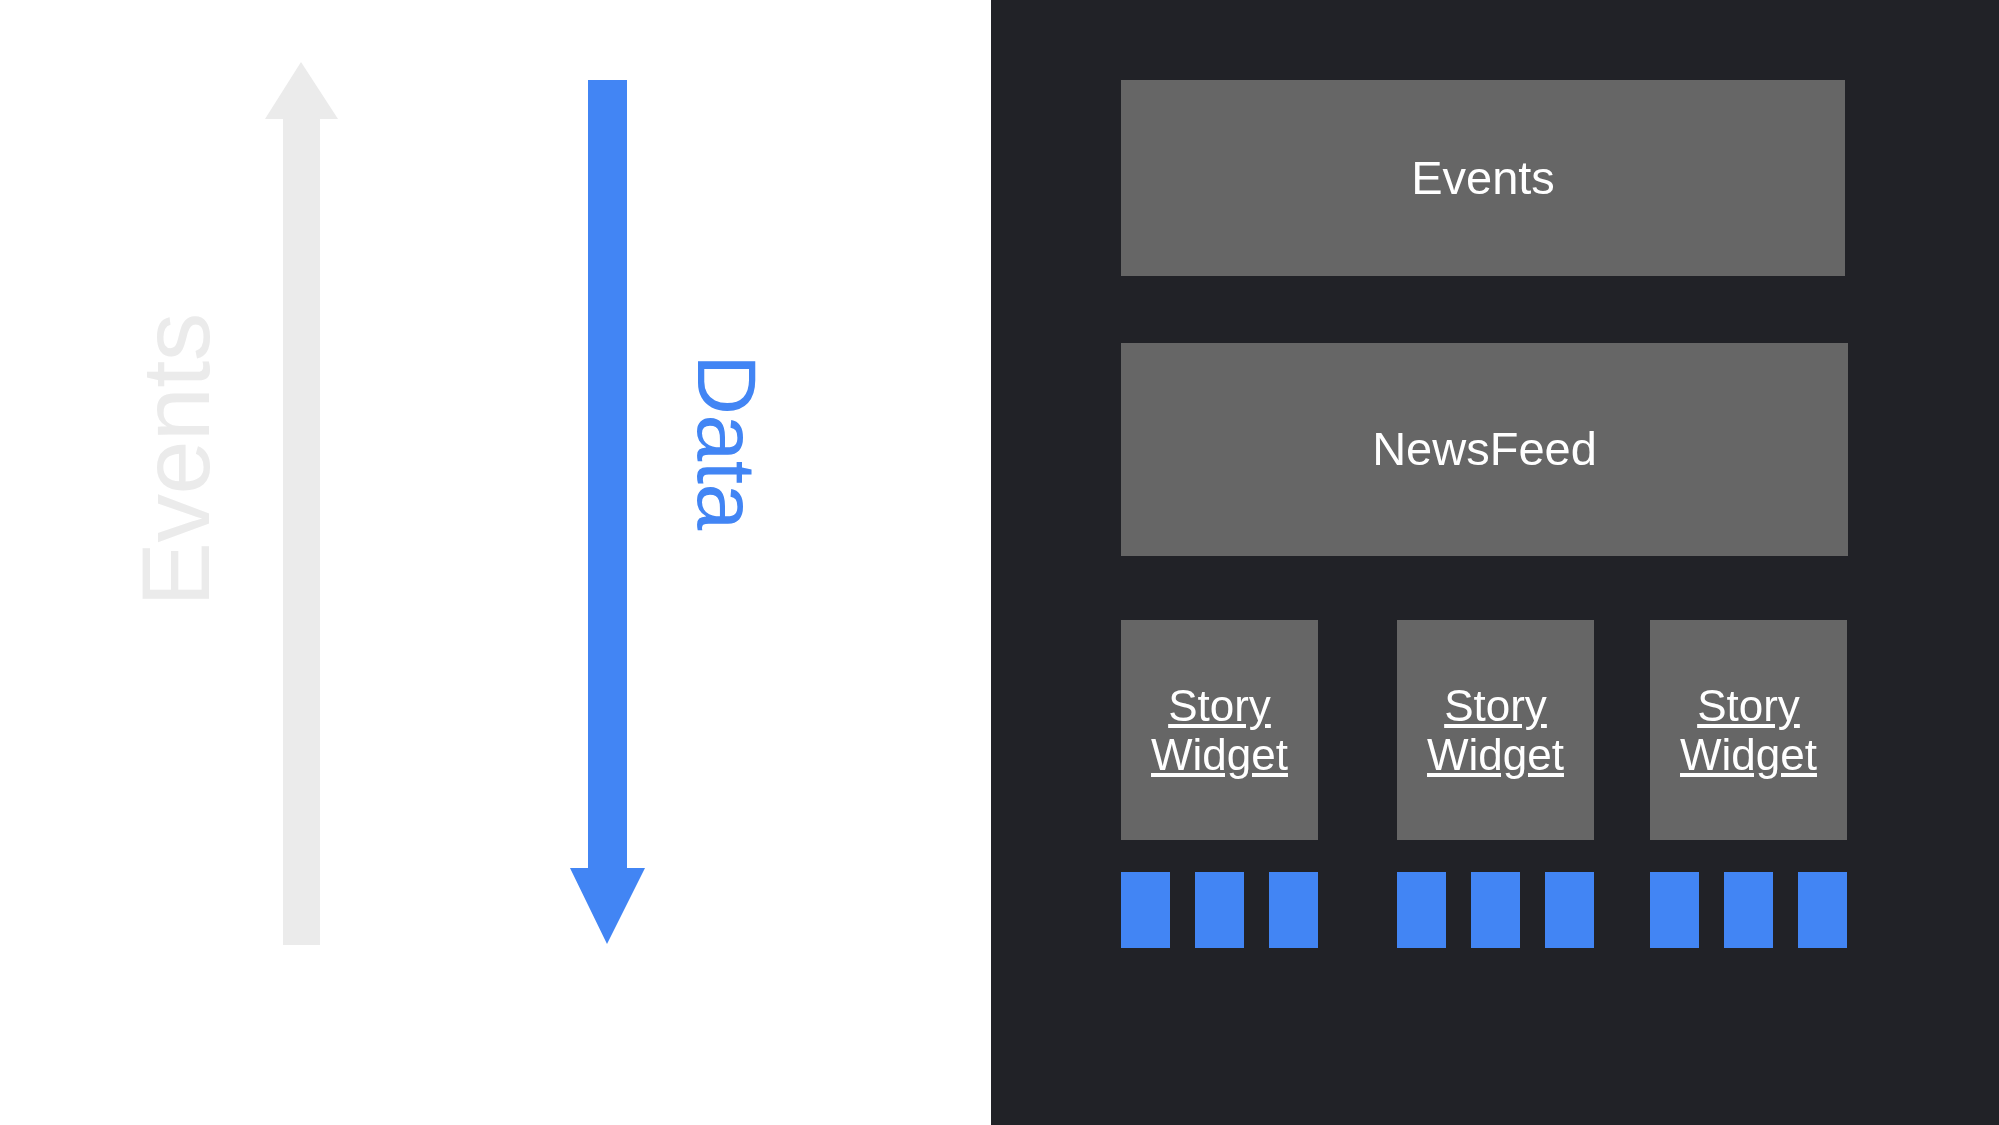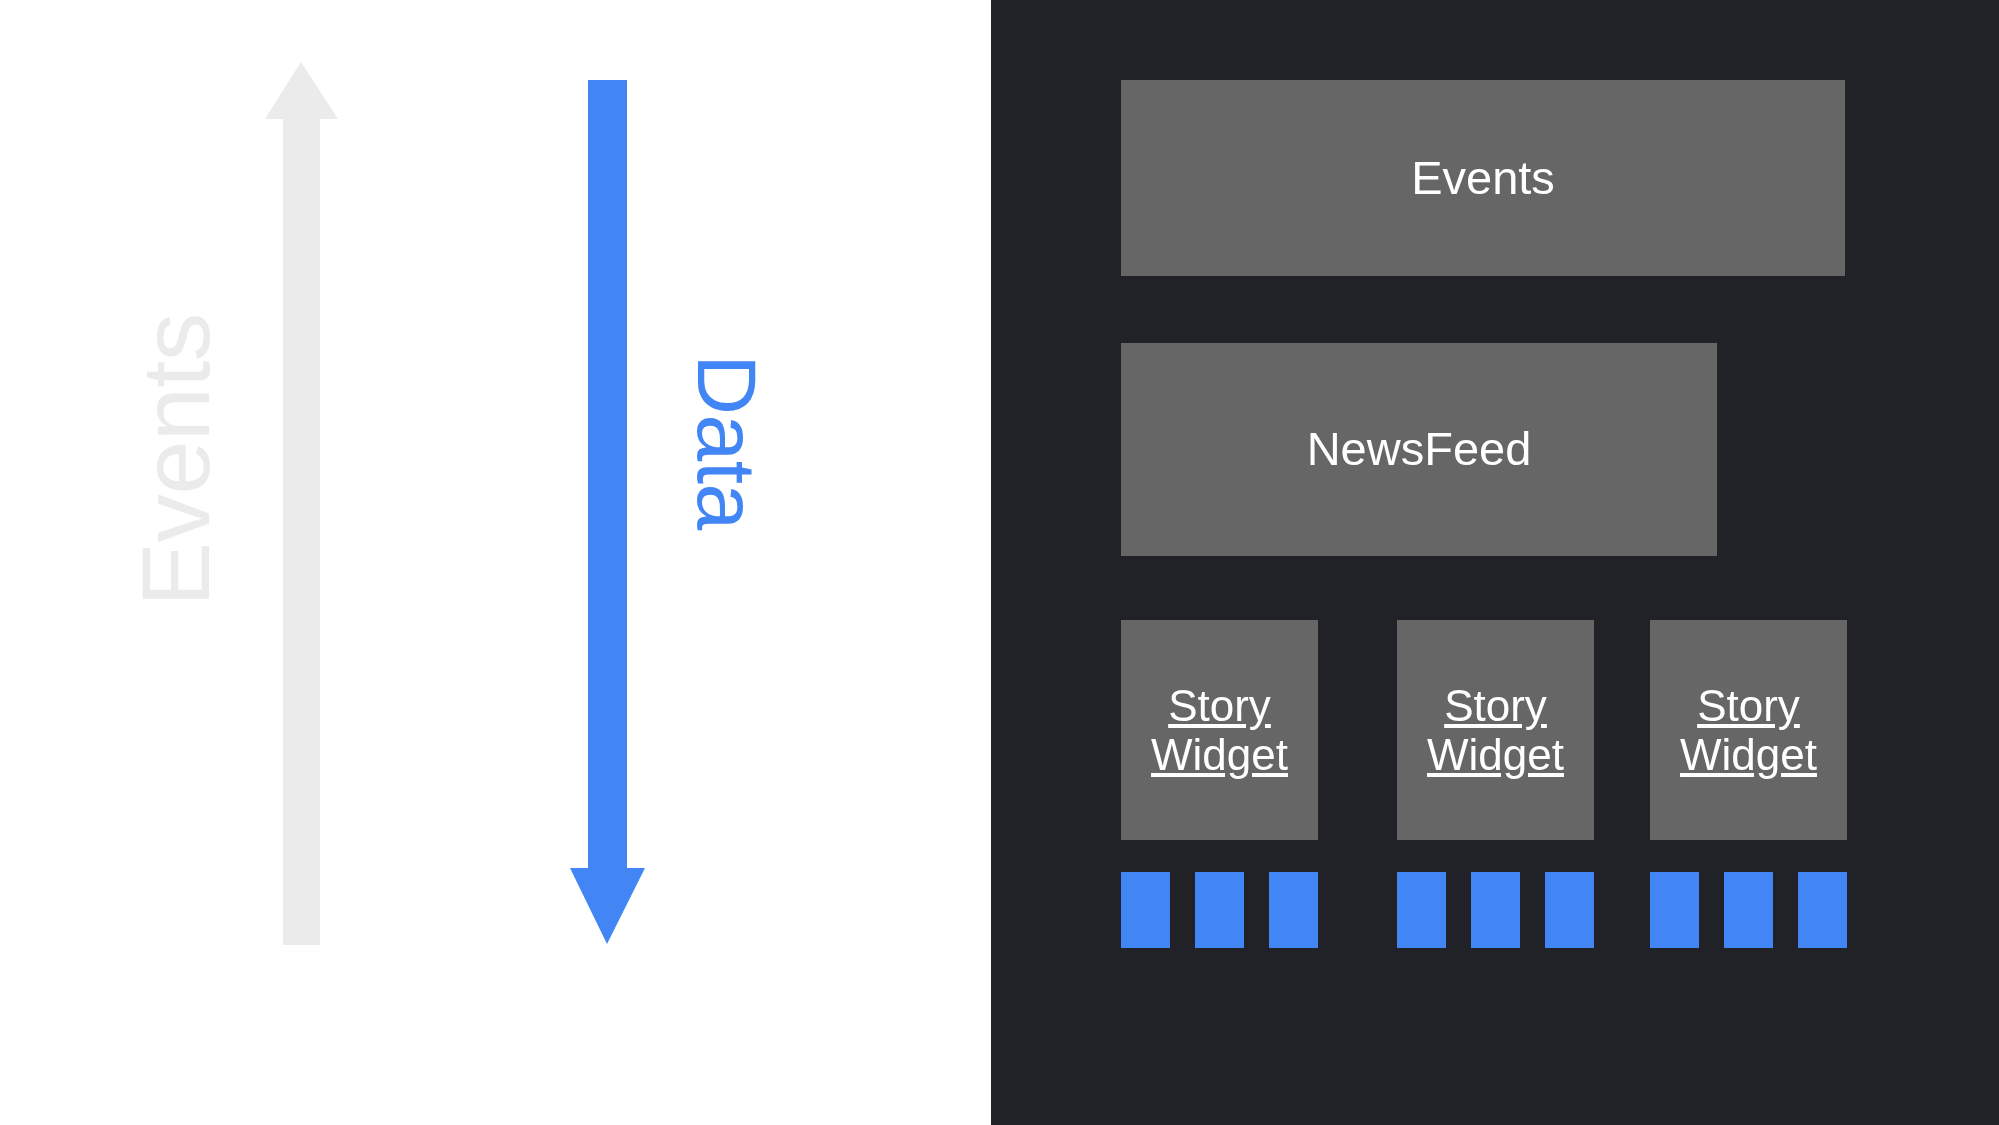--- a/index.html
+++ b/index.html
@@ -86,21 +86,21 @@
     left: 130px;
     top: 80px;
     width: 724px;
     height: 196px;
     font-size: 47px;
   }
 
   #newsfeed-box {
     left: 130px;
     top: 343px;
-    width: 596px;
+    width: 727px;
     height: 213px;
     font-size: 47px;
   }
 
   .story-box {
     top: 620px;
     height: 220px;
     font-size: 44px;
     white-space: pre-line;
     text-decoration: underline;

